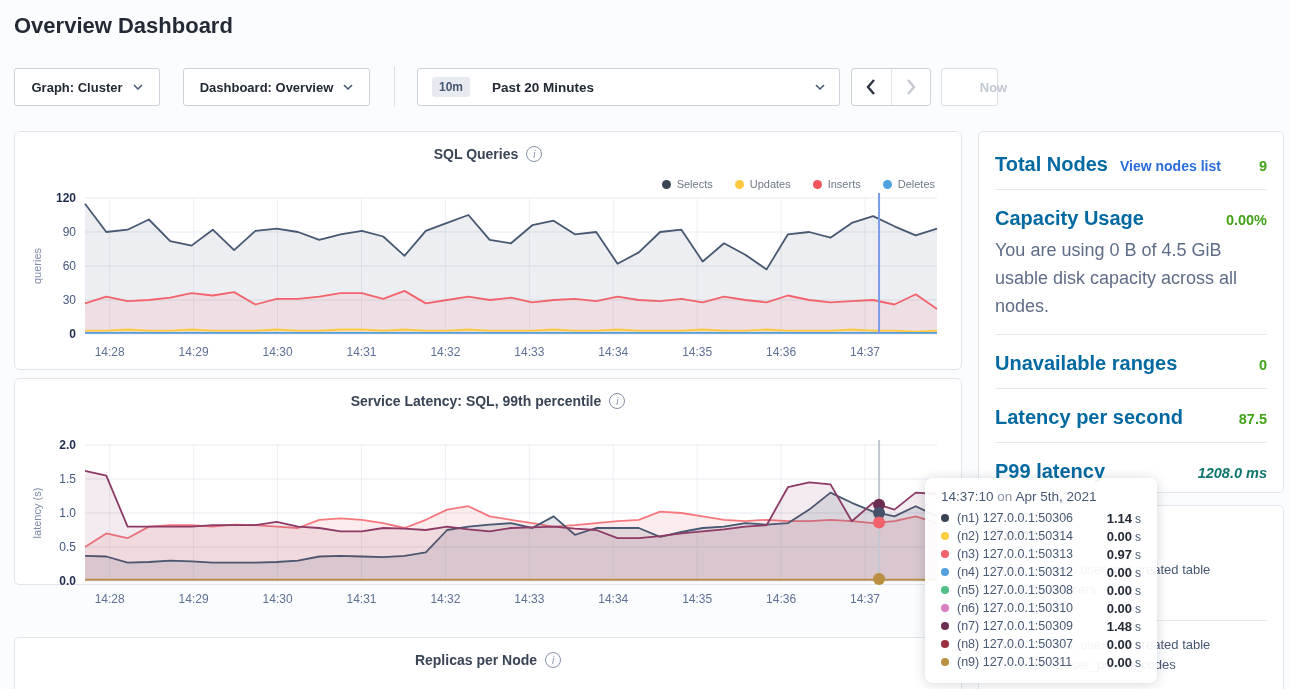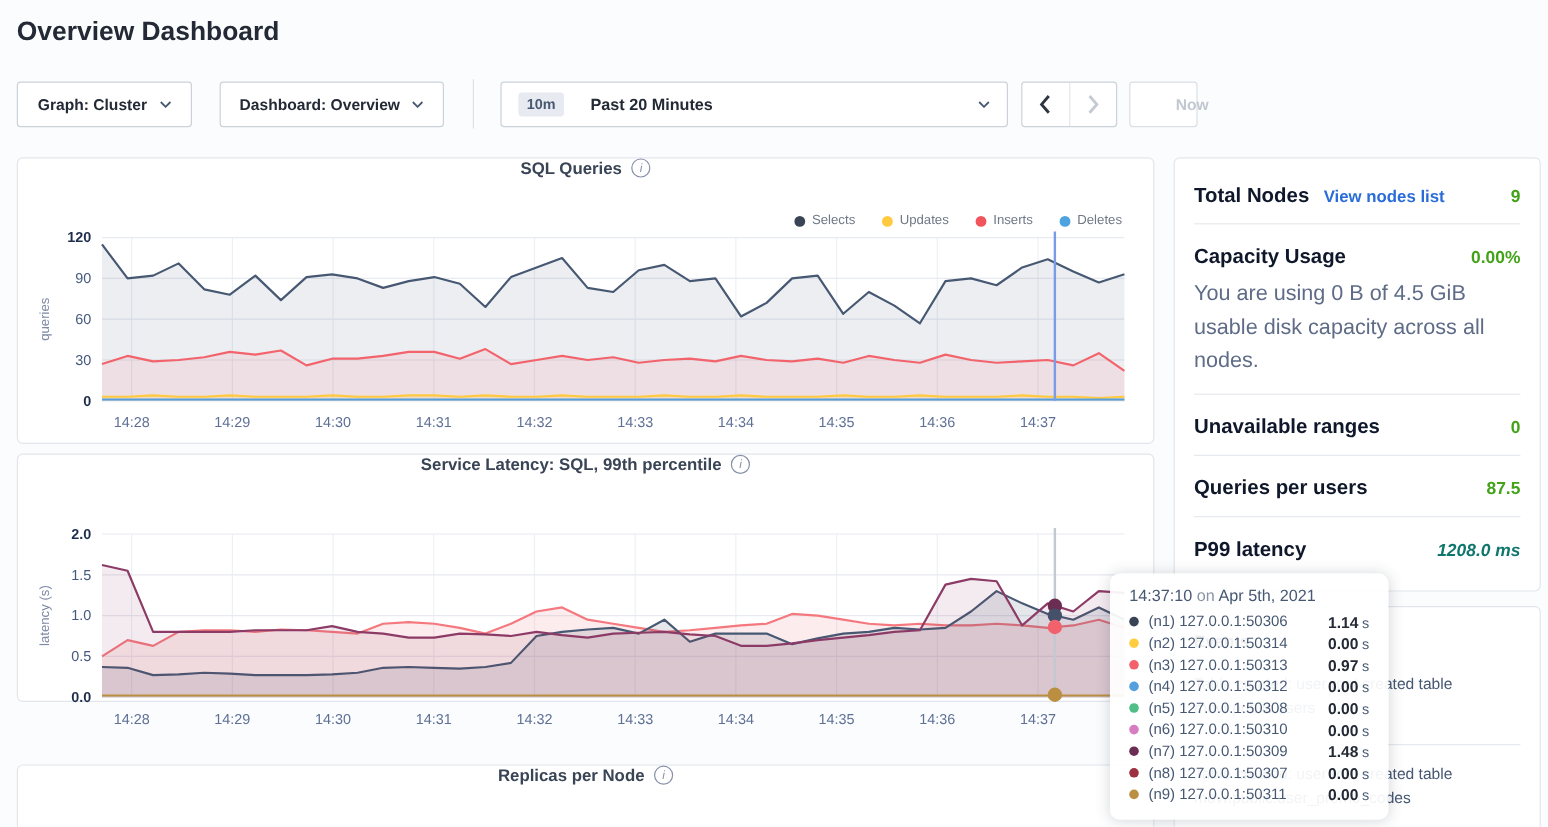--- a/index.html
+++ b/index.html
@@ -28,38 +28,38 @@
   .ctl-now { left:941px; width:57px; color:#c2c8d1; border-color:#dadfe5; cursor:default;padding-left:48px; }
 
   
   .card { position:absolute; background:#fff; border:1px solid #e2e6ec; border-radius:5px; }
   .card-sql     { left:14px;  top:131px; width:948px; height:239px; }
   .card-latency { left:14px;  top:378px; width:948px; height:207px; }
   .card-replicas{ left:14px;  top:637px; width:948px; height:120px; }
   .card-summary { left:978px; top:131px; width:306px; height:362px; }
   .card-events  { left:978px; top:505px; width:306px; height:240px; }
 
-  .chart-title-row { position:absolute; top:0; left:0; right:0; display:flex; align-items:center; justify-content:center; gap:8px; }
+  .chart-title-row { position:absolute; top:14px; left:0; right:0; display:flex; align-items:center; justify-content:center; gap:8px; }
   .chart-title { font-size:14px; font-weight:bold; color:#394455; }
   .info-icon { width:16px; height:16px; border:1px solid #8691a8; border-radius:50%; color:#8691a8; font-size:10px; font-style:italic;
                display:flex; align-items:center; justify-content:center; cursor:pointer; }
 
   .legend { position:absolute; top:46px; right:26px; display:flex; gap:22px; align-items:center; }
   .legend-item { display:flex; align-items:center; gap:6px; font-size:11px; color:#6f7886; cursor:pointer; }
   .legend-dot { width:9px; height:9px; border-radius:50%; }
 
   .chart-svg { position:absolute; left:12px; top:56px; }
 
   
   .summary-title { text-align:center; font-size:14px; font-weight:bold; padding-top:22px; }
   .summary-body { padding:4px 16px 0; }
   .sumrow { padding:17px 0 13px; border-bottom:1px solid #e6e9ee; }
   .sumrow:last-child { border-bottom:none; }
   .sumrow-head { display:flex; align-items:baseline; }
-  .sum-label { font-size:17px; font-weight:bold; color:#0f172a; }
+  .sum-label { font-size:20px; font-weight:bold; color:#0369a1; }
   .sum-link  { font-size:14px; font-weight:bold; margin-left:12px; cursor:pointer; }
   .sum-value { margin-left:auto; font-size:14.5px; font-weight:bold; }
   .sum-desc  { margin-top:7px; font-size:18px; color:#5f6c87; line-height:1.55; }
 
   
   .events-title { font-size:14px; font-weight:bold; padding:20px 16px 4px; }
   .event-item { margin:0 16px; padding:14px 0 20px; font-size:13px; color:#475872; line-height:1.55; border-bottom:1px solid #e6e9ee; }
   .event-item:last-child { border-bottom:none; }
 
   
@@ -255,21 +255,21 @@
       <div class="sum-desc">You are using 0 B of 4.5 GiB usable disk capacity across all nodes.</div>
     </div>
     <div class="sumrow">
       <div class="sumrow-head">
         <span class="sum-label">Unavailable ranges</span>
         <span class="sum-value" style="color: rgb(66, 163, 25);">0</span>
       </div>
     </div>
     <div class="sumrow">
       <div class="sumrow-head">
-        <span class="sum-label">Queries per users</span>
+        <span class="sum-label">Latency per second</span>
         <span class="sum-value" style="color: rgb(66, 163, 25);">87.5</span>
       </div>
     </div>
     <div class="sumrow">
       <div class="sumrow-head">
         <span class="sum-label">P99 latency</span>
         <span class="sum-value" style="color: #0f766e; font-style: italic;">1208.0 ms</span>
       </div>
     </div>
   </div>

